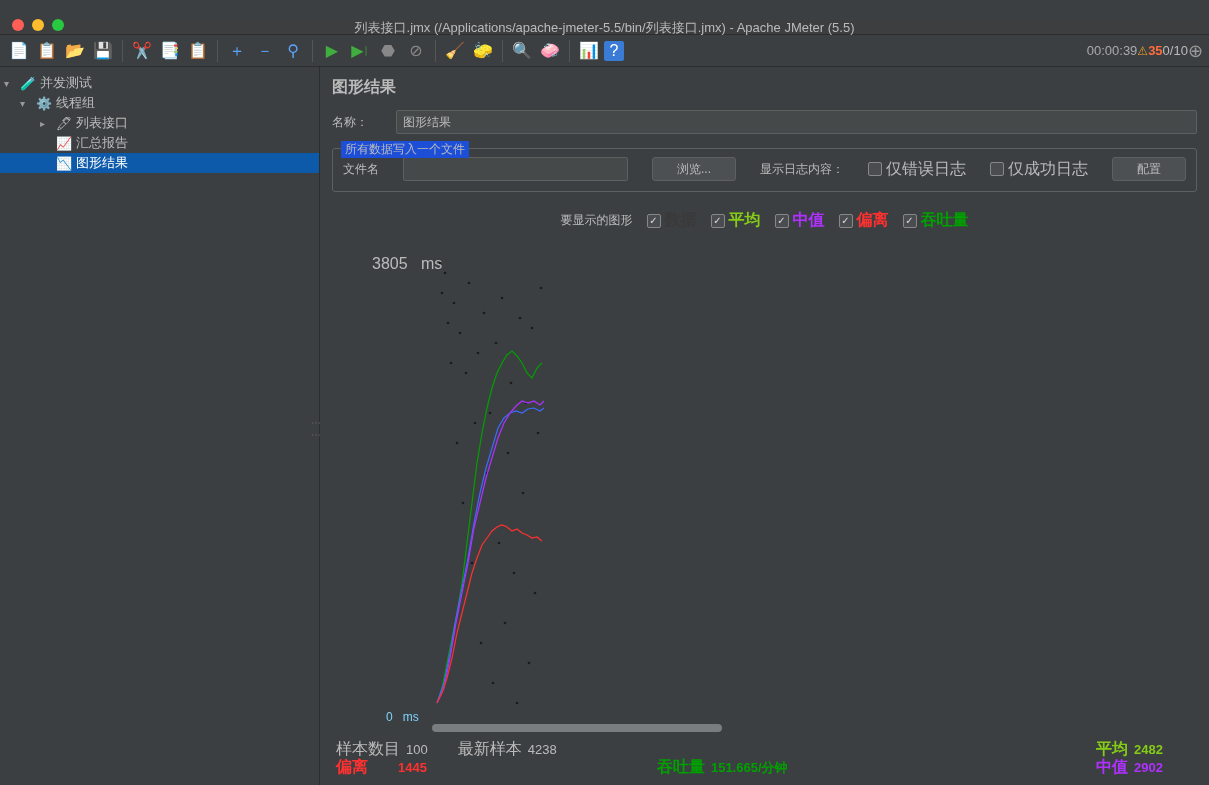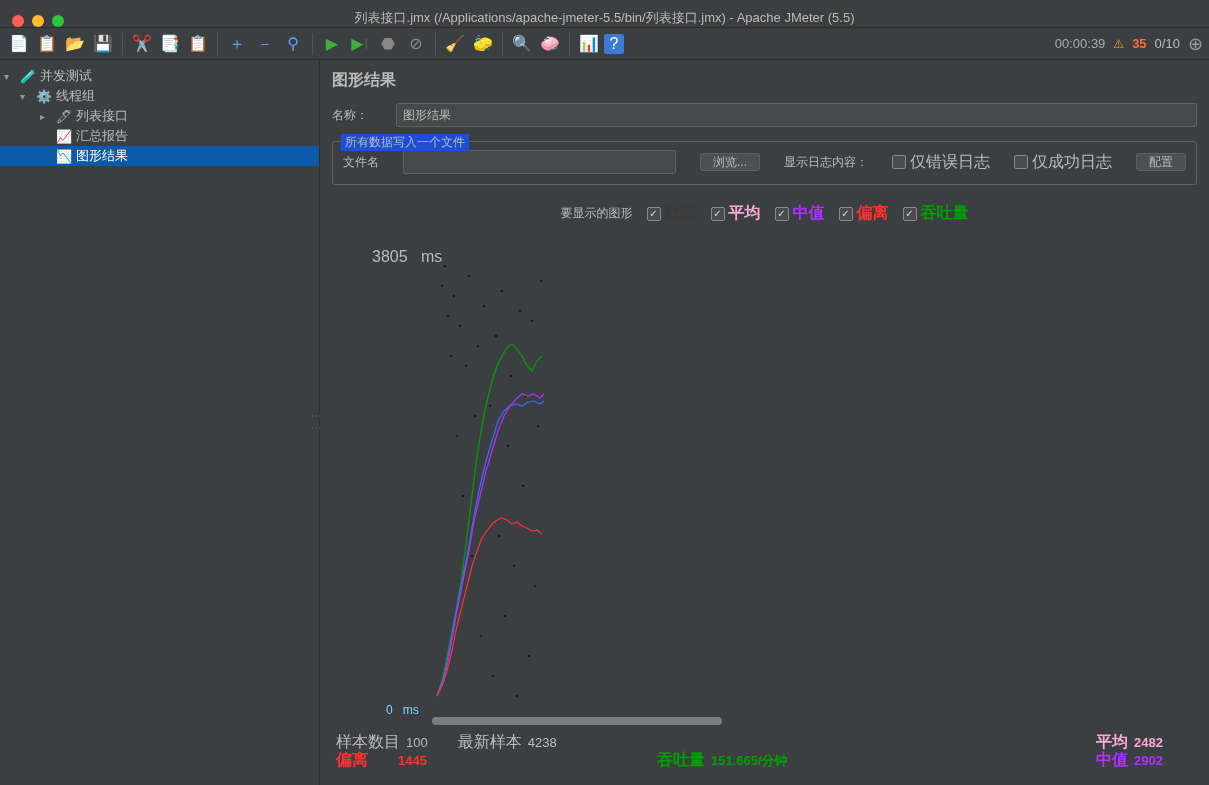--- a/index.html
+++ b/index.html
@@ -8,26 +8,27 @@
   height: 785px;
   background: #3c3f41;
   color: #bbbbbb;
   font-family: -apple-system, "Lucida Grande", Arial, sans-serif;
   font-size: 12px;
   overflow: hidden;
   border-radius: 8px;
   position: relative;
 }
 .titlebar {
-  height: 28px;
+  height: 16px;
   background: #3c3e40;
   display: flex;
-  align-items: flex-end;
+  align-items: flex-start;
   position: relative;
   border-bottom: 1px solid #2b2d2f;
+  margin-top: 19px;
 }
 .traffic-lights {
   display: flex;
   gap: 8px;
   padding-left: 12px;
 }
 .dot { width: 12px; height: 12px; border-radius: 50%; }
 .dot.red { background: #ff5f57; }
 .dot.yellow { background: #febc2e; }
 .dot.green { background: #28c840; }
@@ -63,21 +64,20 @@
   justify-content: center;
   border-radius: 3px;
   cursor: pointer;
   font-size: 16px;
   line-height: 1;
 }
 .toolbar-right {
   margin-left: auto;
   display: flex;
   align-items: center;
-  gap: 8px;
 }
 .timer { color: #aaa; font-size: 13px; }
 .warn-count { color: #ff6b3d; font-size: 13px; font-weight: bold; }
 .thread-count { color: #bbb; font-size: 13px; }
 
 .main {
   display: flex;
   height: calc(785px - 60px);
   position: relative;
 }
@@ -149,26 +149,26 @@
 }
 .fieldset-legend {
   position: absolute;
   top: -8px;
   left: 8px;
   background: #1d4ed8;
   padding: 0 4px;
   font-size: 12px;
 }
 .btn {
-  height: 18px;
+  height: 24px;
   background: #4c5052;
   border: 1px solid #5e6060;
   border-radius: 3px;
   color: #bbb;
-  padding: 0 12px;
+  padding: 0 24px;
   font-size: 12px;
   cursor: pointer;
   display: inline-flex;
   align-items: center;
 }
 .checkbox-wrap {
   display: inline-flex;
   align-items: center;
   gap: 4px;
   font-size: 16px;
@@ -188,21 +188,21 @@
 
 .graph-options {
   display: flex;
   justify-content: center;
   align-items: center;
   gap: 14px;
   margin-top: 12px;
 }
 .opt-label { font-size: 12px; }
 .col-data { color: #3a3a3a; font-weight: bold; }
-.col-avg { color: #f9a8d4; font-weight: bold; }
+.col-avg { color: #84cc16; font-weight: bold; }
 .col-med { color: #b030ff; font-weight: bold; }
 .col-dev { color: #ff3030; font-weight: bold; }
 .col-thr { color: #00a000; font-weight: bold; }
 
 .chart-area {
   flex: 1;
   position: relative;
   margin-top: 6px;
 }
 .y-top {

